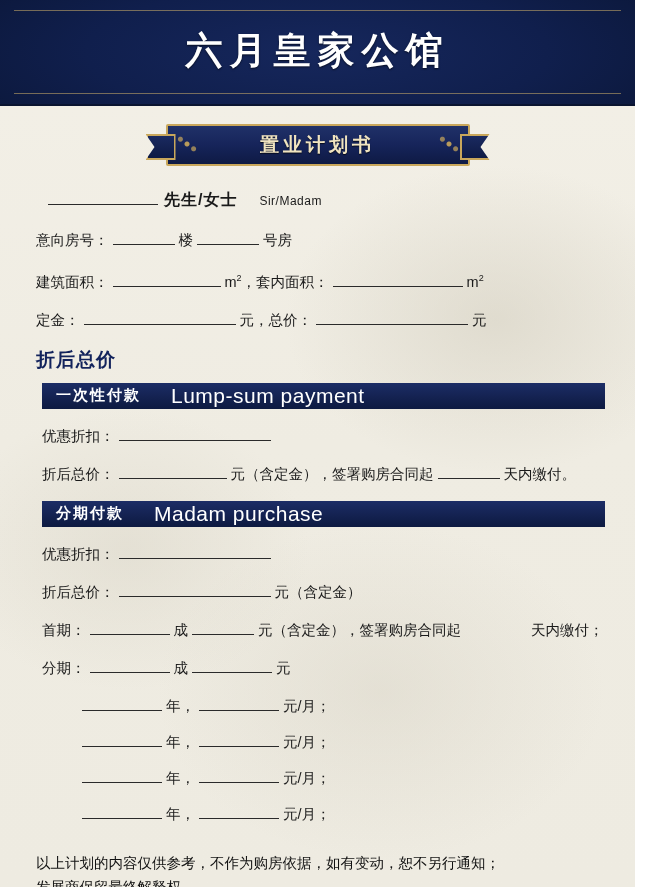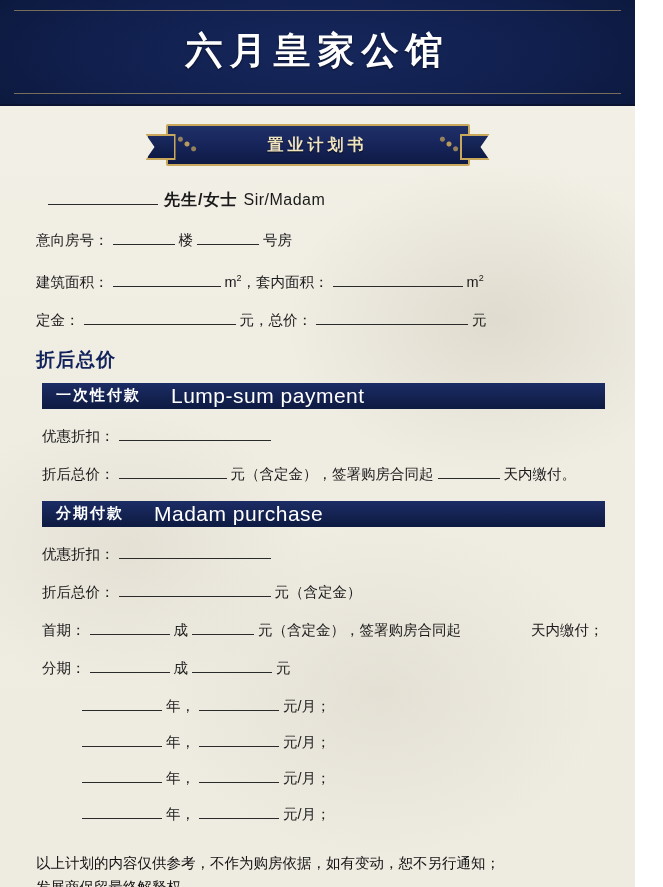--- a/index.html
+++ b/index.html
@@ -86,21 +86,21 @@
     height: 24px;
     background:
       radial-gradient(circle at 50% 50%, rgba(201,167,91,0.9) 0 2px, rgba(201,167,91,0) 3px),
       radial-gradient(circle at 20% 30%, rgba(201,167,91,0.7) 0 2px, rgba(201,167,91,0) 3px),
       radial-gradient(circle at 80% 70%, rgba(201,167,91,0.7) 0 2px, rgba(201,167,91,0) 3px);
   }
   .plaque::before { left: 8px; }
   .plaque::after { right: 8px; }
   .plaque-text {
     color: #f0e4c0;
-    font-size: 16px;
+    font-size: 19px;
     font-weight: bold;
     letter-spacing: 4px;
     text-shadow: 0 1px 1px rgba(0,0,0,0.7);
   }
   .plaque-tail-left, .plaque-tail-right {
     position: absolute;
     top: 8px;
     width: 26px;
     height: 22px;
     background: linear-gradient(180deg, #1a2a60, #0e1a44);
@@ -152,22 +152,22 @@
     border-bottom: 1px solid #2a2a2a;
     height: 16px;
     margin-right: 6px;
   }
   .name-cn {
     font-size: 16px;
     font-weight: bold;
     letter-spacing: 1px;
   }
   .name-en {
-    font-size: 16px;
-    margin-left: 6px;
+    font-size: 12px;
+    margin-left: 22px;
     letter-spacing: 0.5px;
   }
   .indent { margin-left: 6px; }
   .section-title {
     margin: 4px 0 10px 6px;
     font-size: 19px;
     font-weight: bold;
     color: #12235c;
     letter-spacing: 1px;
   }

